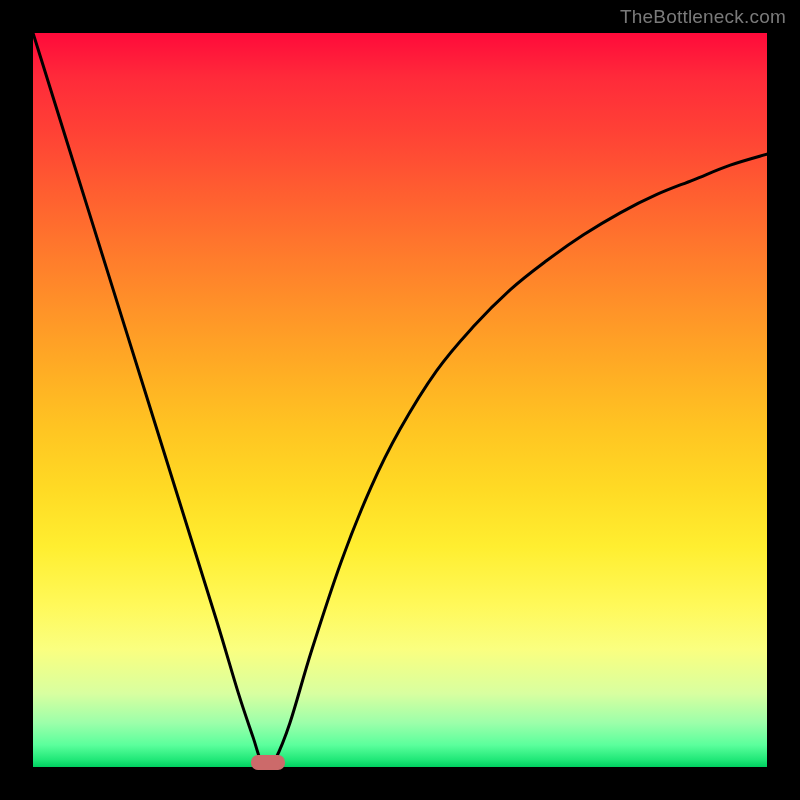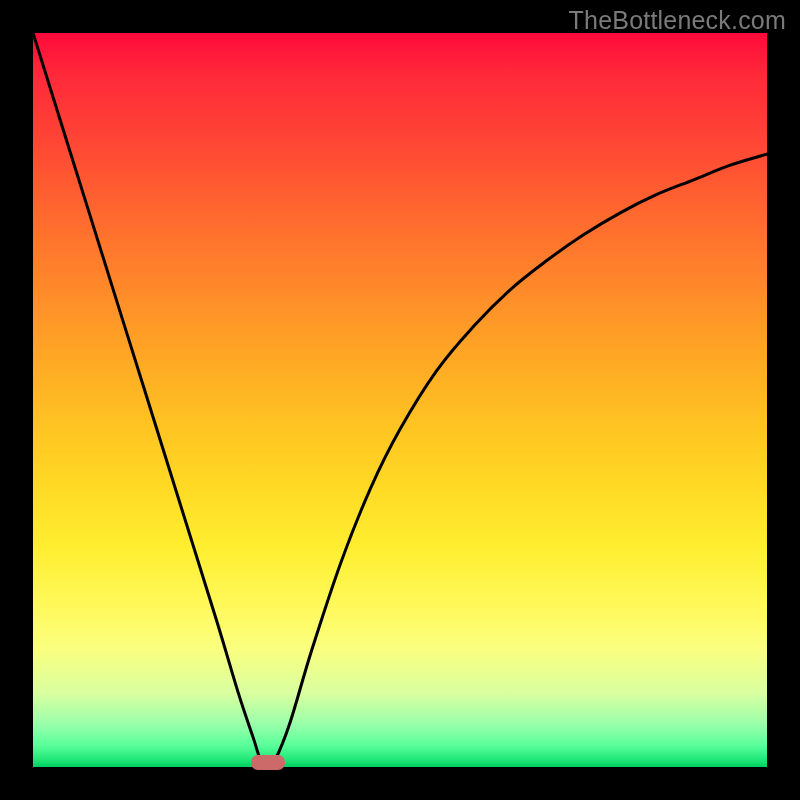--- a/index.html
+++ b/index.html
@@ -41,21 +41,21 @@
       #5bff9c 97%,
       #20e878 99%,
       #00d060 100%
     );
   }
   .watermark {
     position: absolute;
     top: 6px;
     right: 14px;
     color: #7a7a7a;
-    font-size: 25px;
+    font-size: 19px;
     letter-spacing: 0.2px;
     user-select: none;
   }
   svg.curve {
     position: absolute;
     inset: 0;
     width: 734px;
     height: 734px;
     pointer-events: none;
   }

